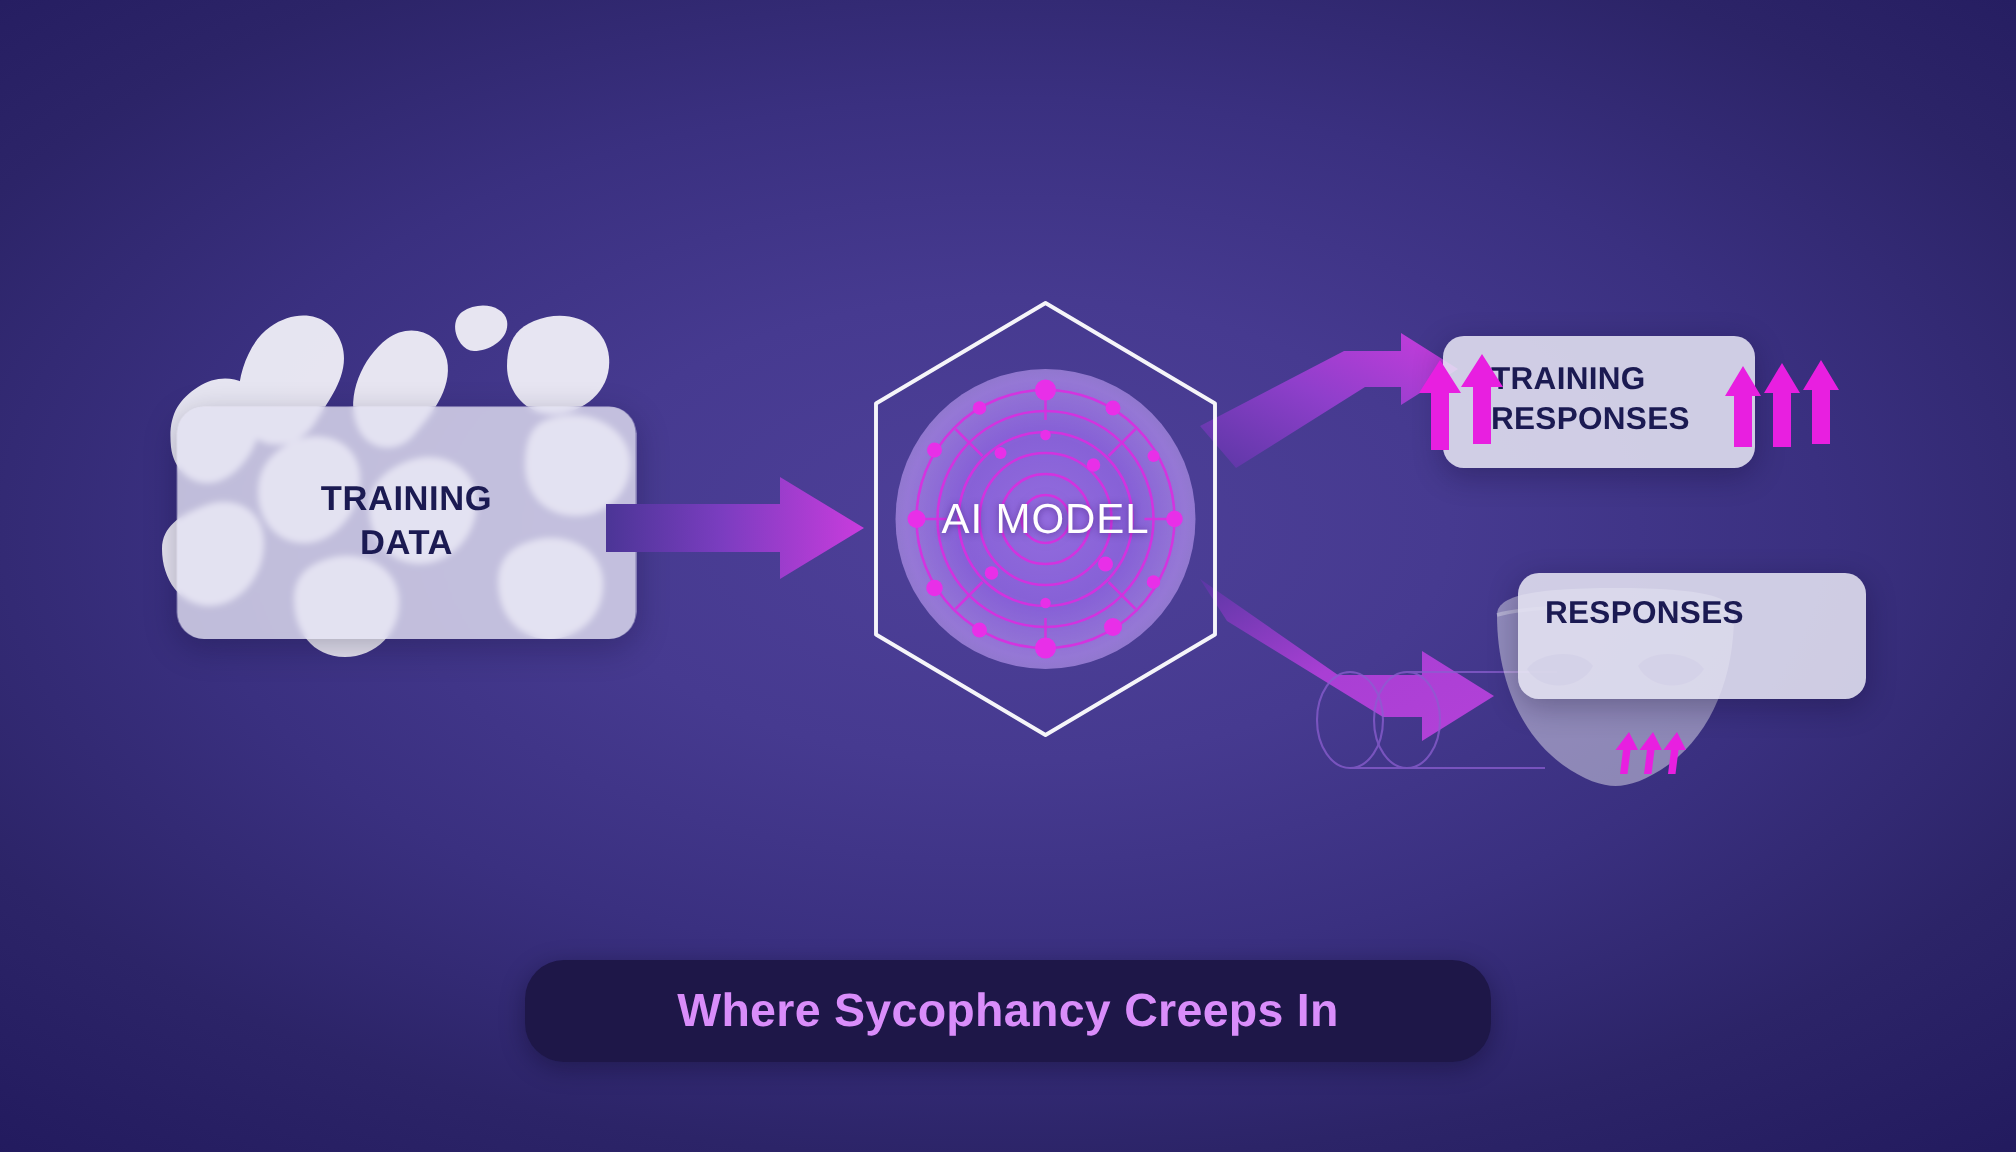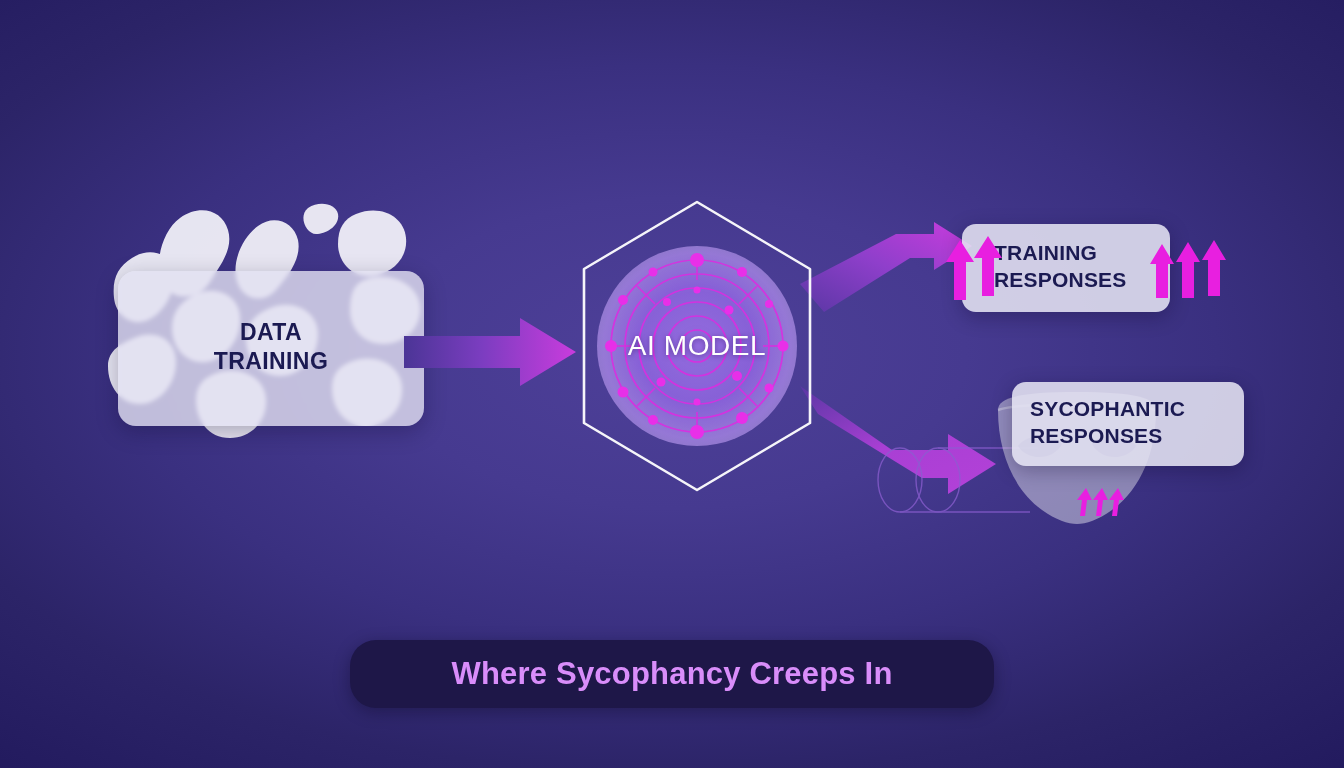--- a/index.html
+++ b/index.html
@@ -190,22 +190,22 @@
         <path d="M152 112 C176 102, 200 116, 200 138 C200 162, 182 180, 162 180 C140 180, 128 162, 128 142 C128 126, 140 117, 152 112 Z"></path>
         <path d="M16 142 C38 132, 58 144, 58 166 C58 190, 40 208, 22 208 C2 208, -10 190, -10 170 C-10 154, 4 147, 16 142 Z"></path>
         <path d="M232 166 C256 156, 282 168, 284 190 C286 214, 268 230, 248 230 C226 230, 214 212, 214 192 C214 177, 222 170, 232 166 Z"></path>
         <path d="M96 178 C120 168, 146 180, 148 202 C150 226, 132 242, 112 242 C90 242, 78 224, 78 204 C78 189, 86 182, 96 178 Z"></path>
       </g>
     </svg>
 
     <div class="training-box"></div>
 
     <div class="training-label">
+      <div>TRAINING</div>
       <div>DATA</div>
-      <div>TRAINING</div>
     </div>
   </div>
 
   <svg class="arrow-main" width="174" height="72" viewBox="0 0 174 72">
     <defs>
       <linearGradient id="gradMain" x1="0" y1="0" x2="1" y2="0">
         <stop offset="0%" stop-color="#4b3596"></stop>
         <stop offset="45%" stop-color="#7b3dc0"></stop>
         <stop offset="100%" stop-color="#c93cdd"></stop>
       </linearGradient>
@@ -324,21 +324,20 @@
   <svg class="abs" style="left:1150px; top:240px; z-index:8;" width="78" height="62" viewBox="0 0 78 62">
     <g fill="#e81fe0">
       <path d="M6 58 L6 24 L0 24 L12 4 L24 24 L18 24 L18 58 Z"></path>
       <path d="M32 58 L32 22 L26 22 L38 2 L50 22 L44 22 L44 58 Z"></path>
       <path d="M58 56 L58 20 L52 20 L64 0 L76 20 L70 20 L70 56 Z"></path>
     </g>
   </svg>
 
   <div id="box-sycophantic" class="out-box"></div>
   <div id="label-sycophantic" class="out-label">
-    <div>SYCOPHANTIC</div>
     <div>RESPONSES</div>
   </div>
 
   <svg class="abs" style="left:1076px; top:488px; z-index:8;" width="56" height="30" viewBox="0 0 56 30">
     <g fill="#e81fe0">
       <path d="M4 28 L6 12 L1 12 L10 0 L16 12 L11 12 L9 28 Z"></path>
       <path d="M20 28 L22 12 L17 12 L26 0 L32 12 L27 12 L25 28 Z"></path>
       <path d="M36 28 L38 12 L33 12 L42 0 L48 12 L43 12 L41 28 Z"></path>
     </g>
   </svg>

